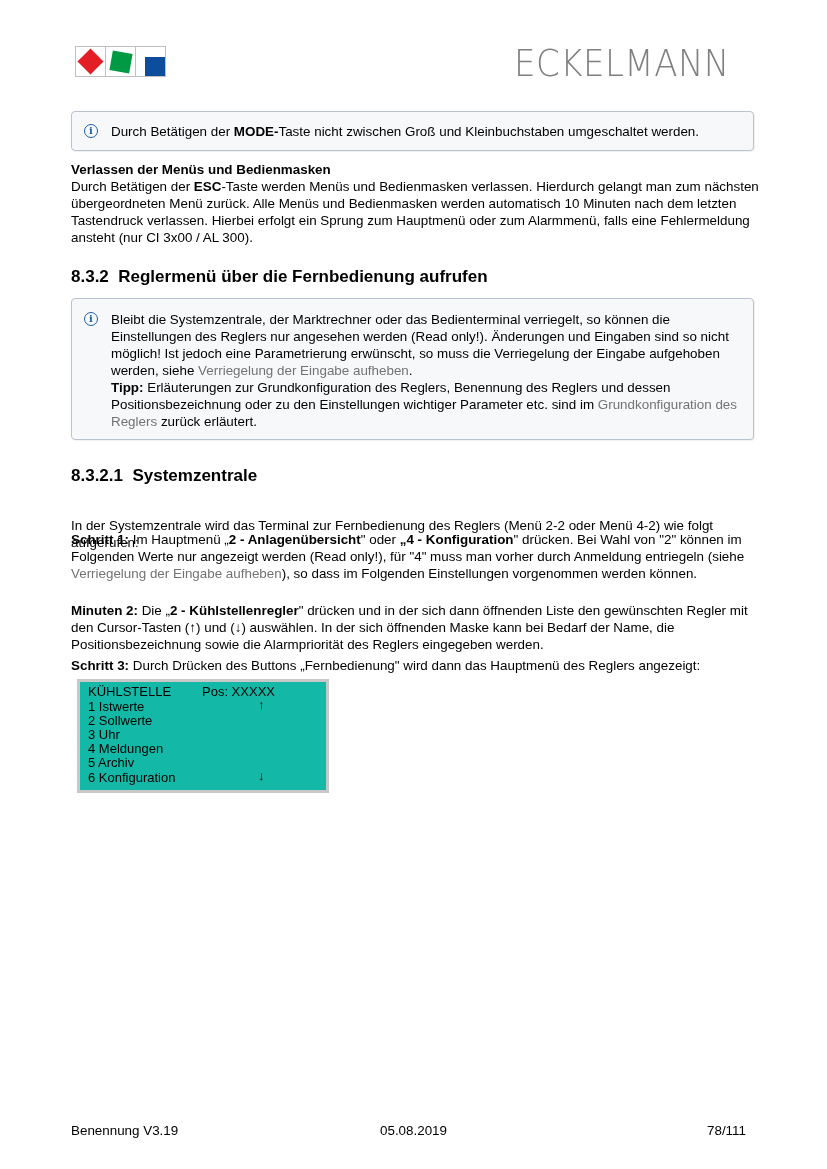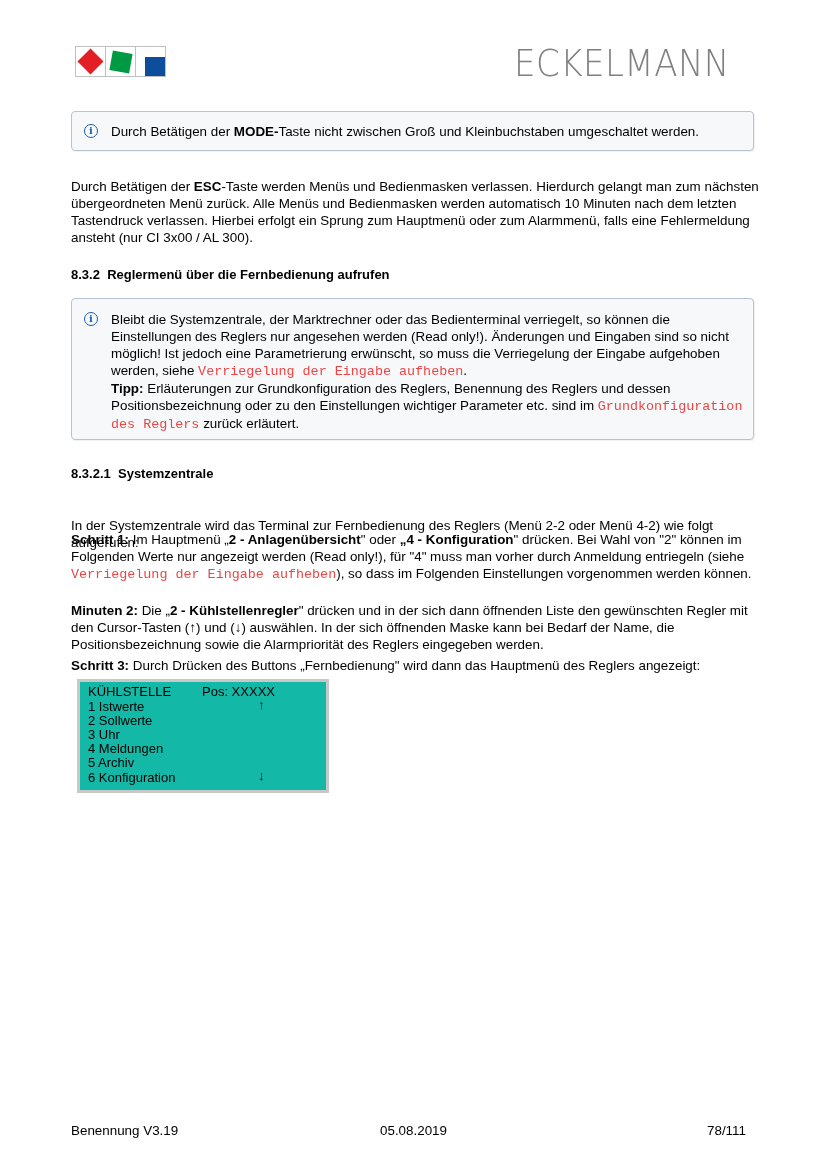--- a/index.html
+++ b/index.html
@@ -31,22 +31,22 @@
     box-sizing: border-box;
   }
   .note .info-icon {
     position: absolute; left: 12px; width: 14px; height: 14px;
     border: 1.5px solid #1e5fa8; border-radius: 50%; box-sizing: border-box;
     color: #1e5fa8; font-size: 10px; font-weight: bold; line-height: 11px; text-align: center;
     font-family: "DejaVu Serif", serif;
   }
   .note .note-text { position: absolute; left: 39px; right: 10px; line-height: 17px; }
 
-  .link { color: #ef4444; font-family: Liberation Mono, monospace; }
-  .h3 { position: absolute; left: 71px; font-weight: bold; font-size: 13px; }
+  .link { color: #737373; }
+  .h3 { position: absolute; left: 71px; font-weight: bold; font-size: 17px; }
 
   .para { position: absolute; left: 71px; width: 690px; line-height: 17px; }
 
   .terminal {
     position: absolute; left: 77px; top: 679px; width: 252px; height: 114px;
     border: 3px solid #c8c8c8; box-sizing: border-box; background: #14b8a6;
     font-size: 13px;
   }
   .term-line { position: absolute; left: 8px; line-height: 14px; }
   .term-right { position: absolute; line-height: 14px; }
@@ -70,21 +70,21 @@
 <div class="brand">ECKELMANN</div>
 
 <div class="note" style="top:111px; height:40px;">
   <span class="info-icon" style="top:12px;">i</span>
   <div class="note-text" style="top:11px;">
     <span>Durch Betätigen der </span><b>MODE-</b><span>Taste nicht zwischen Groß und Kleinbuchstaben umgeschaltet werden.</span>
   </div>
 </div>
 
 <div class="para" style="top:161px;">
-  <br>
+  <b>Verlassen der Menüs und Bedienmasken</b><br>
   <span>Durch Betätigen der </span><b>ESC</b><span>-Taste werden Menüs und Bedienmasken verlassen. Hierdurch gelangt man zum nächsten übergeordneten Menü zurück. Alle Menüs und Bedienmasken werden automatisch 10 Minuten nach dem letzten Tastendruck verlassen. Hierbei erfolgt ein Sprung zum Hauptmenü oder zum Alarmmenü, falls eine Fehlermeldung ansteht (nur CI 3x00 / AL 300).</span>
 </div>
 
 <div class="h3" style="top:267px; white-space:pre;">8.3.2  Reglermenü über die Fernbedienung aufrufen</div>
 
 <div class="note" style="top:298px; height:142px;">
   <span class="info-icon" style="top:13px;">i</span>
   <div class="note-text" style="top:12px;">
     <span>Bleibt die Systemzentrale, der Marktrechner oder das Bedienterminal verriegelt, so können die Einstellungen des Reglers nur angesehen werden (Read only!). Änderungen und Eingaben sind so nicht möglich! Ist jedoch eine Parametrierung erwünscht, so muss die Verriegelung der Eingabe aufgehoben werden, siehe </span><span class="link">Verriegelung der Eingabe aufheben</span><span>.</span><br>
     <b>Tipp:</b><span> Erläuterungen zur Grundkonfiguration des Reglers, Benennung des Reglers und dessen Positionsbezeichnung oder zu den Einstellungen wichtiger Parameter etc. sind im </span><span class="link">Grundkonfiguration des Reglers</span><span> zurück erläutert.</span>

